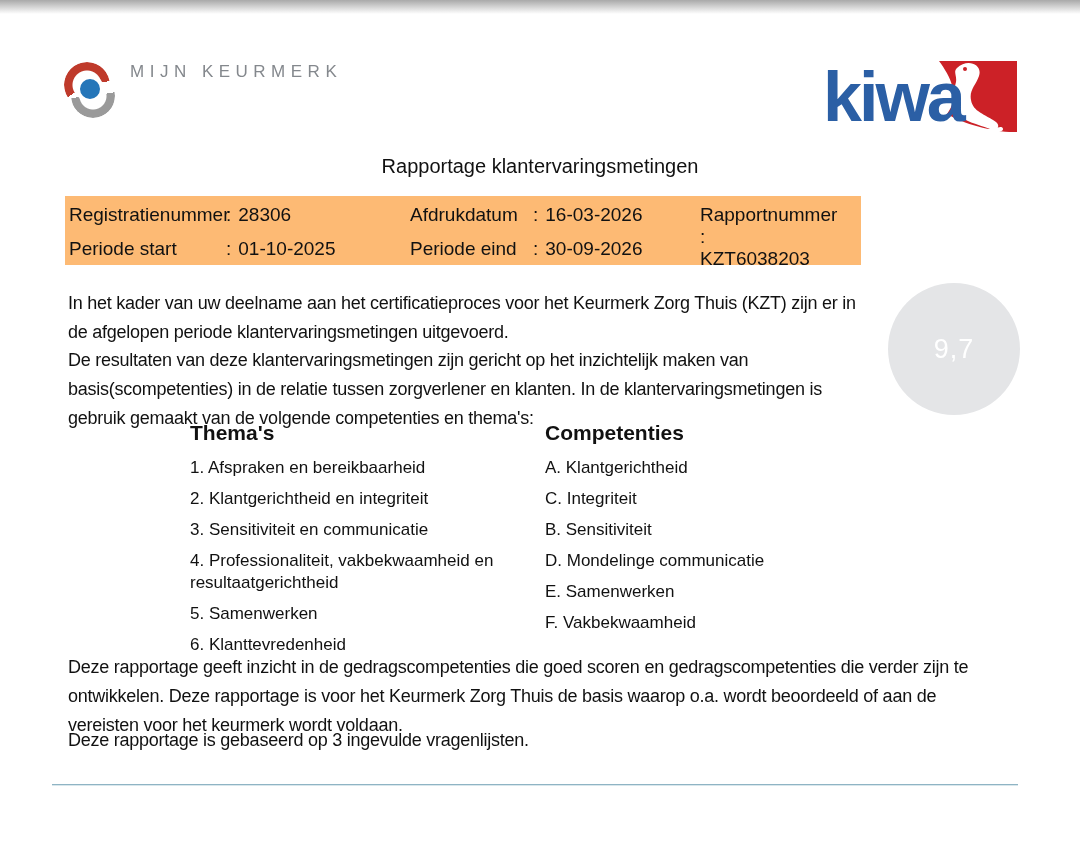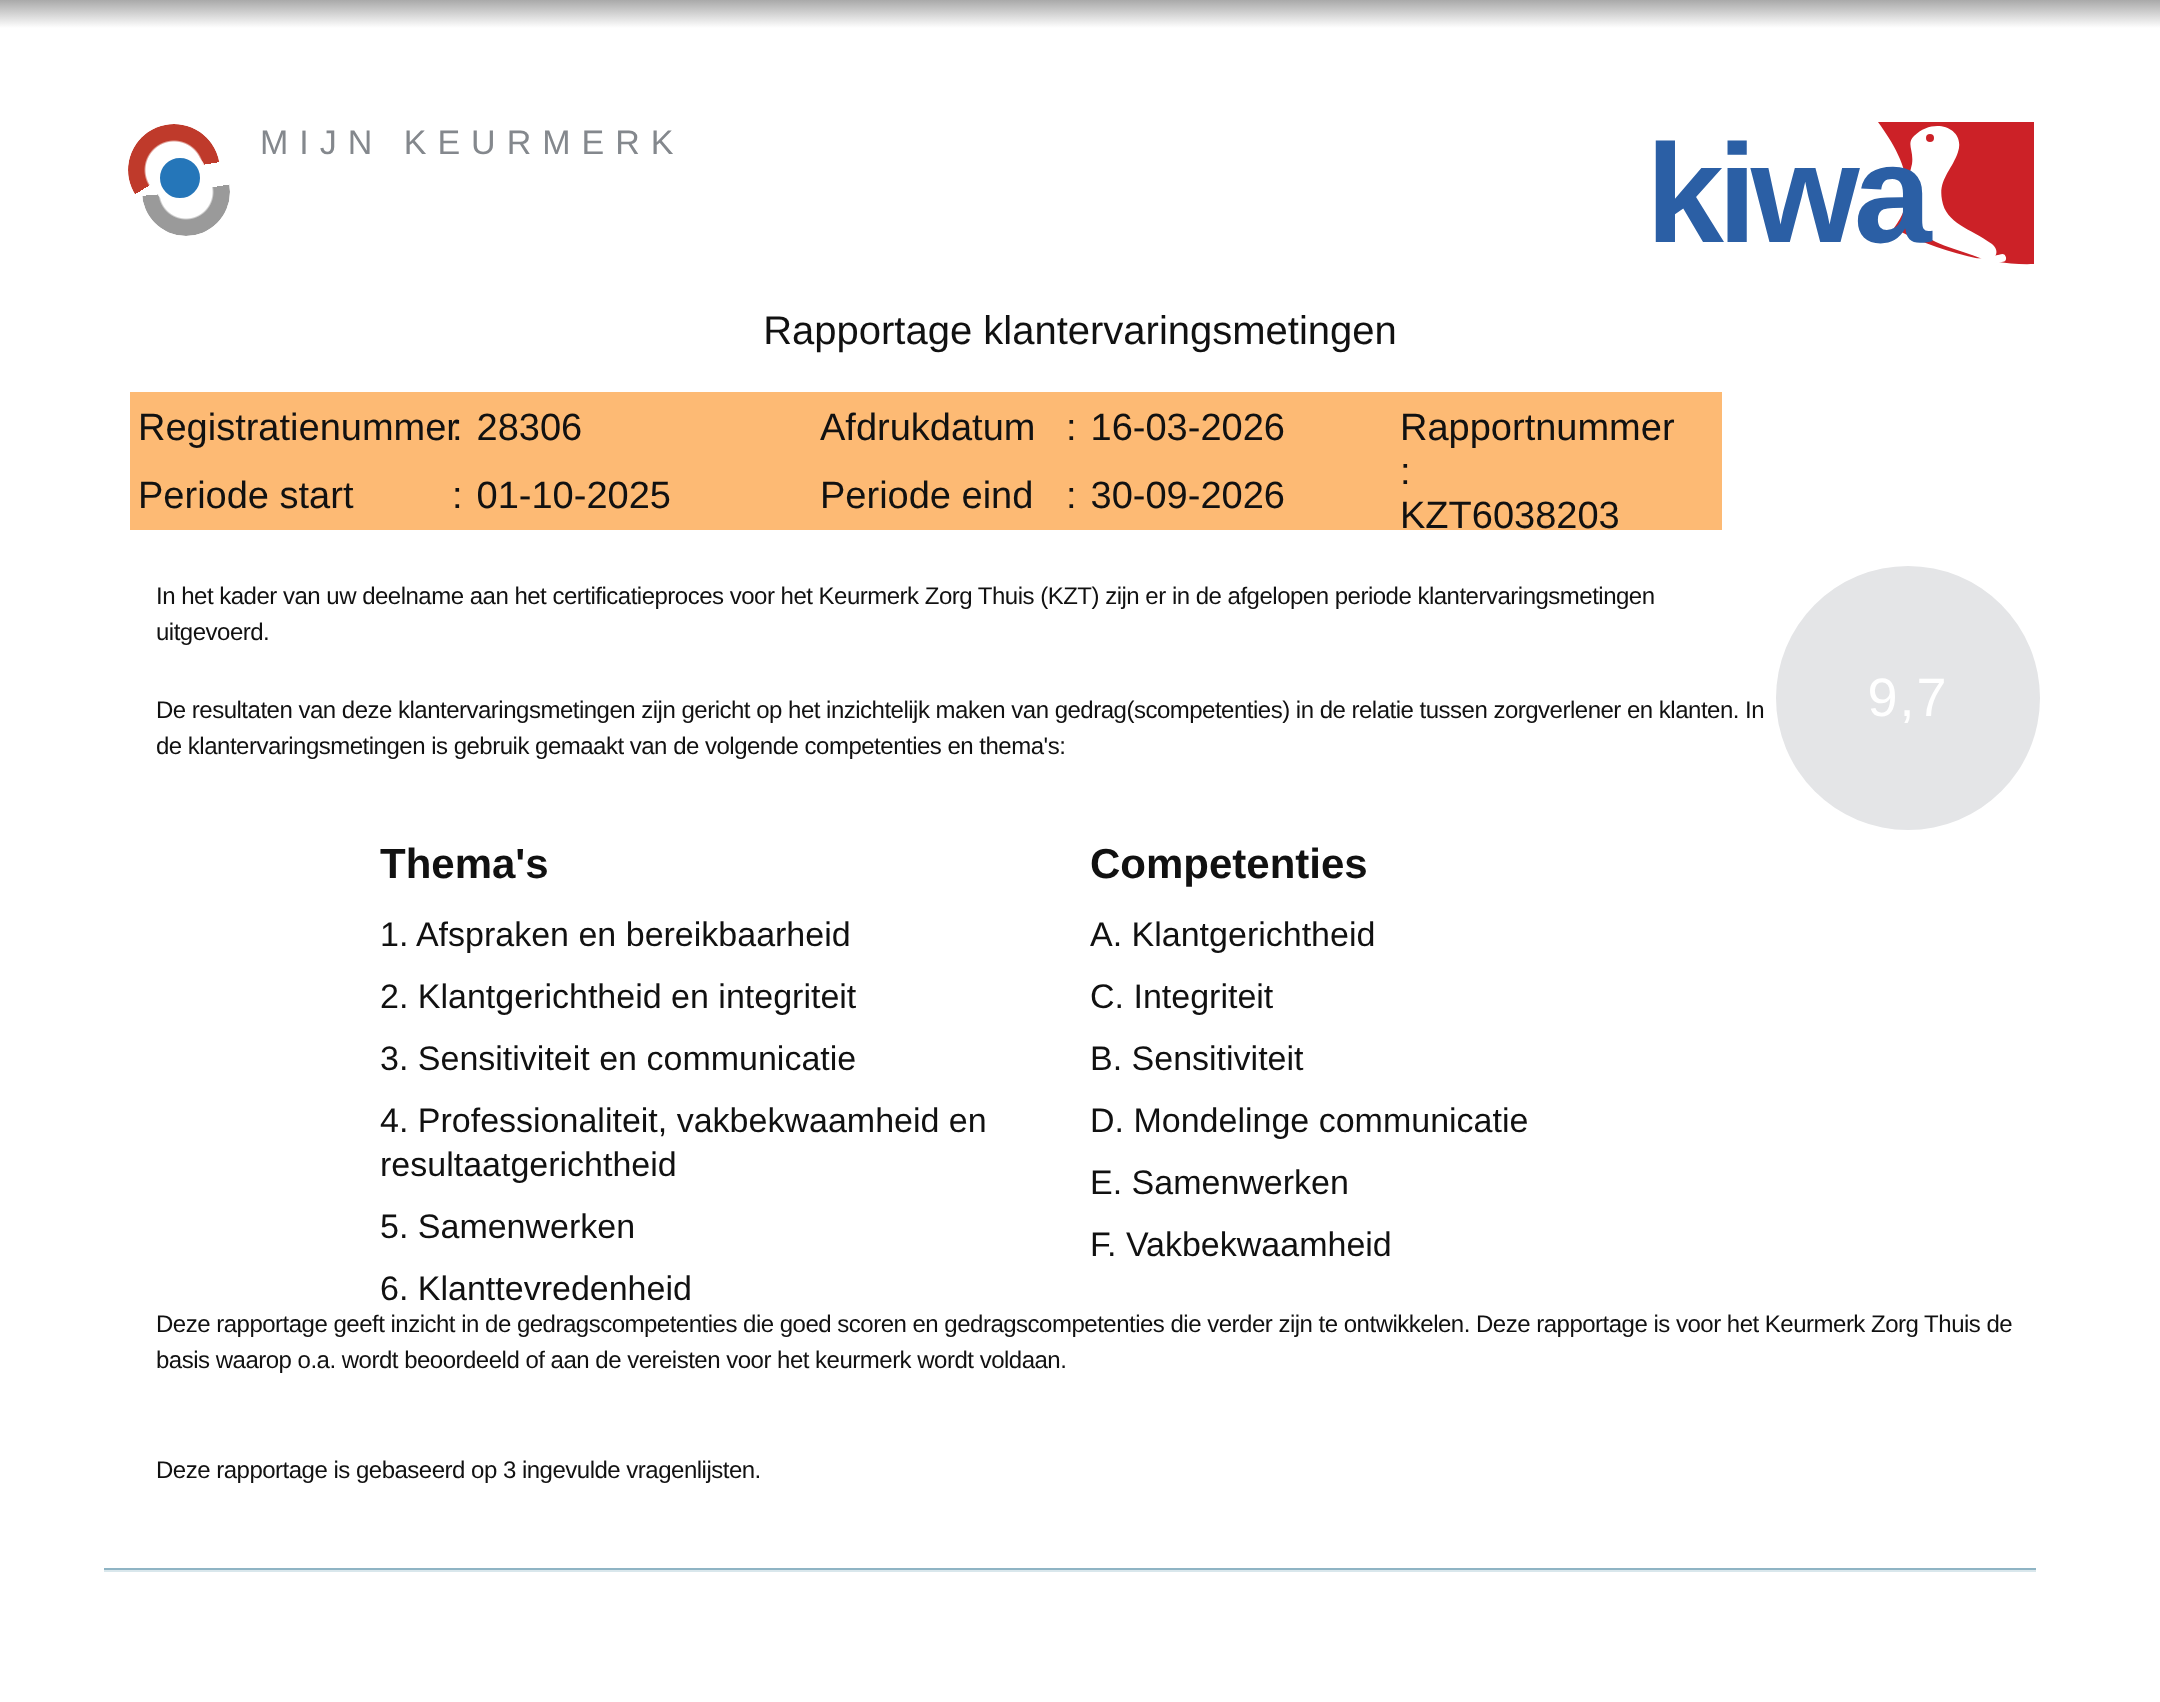--- a/index.html
+++ b/index.html
@@ -62,22 +62,22 @@
   }
   .meta-cell { position:absolute; display:flex; white-space:nowrap; }
   .meta-cell .lbl { display:inline-block; }
   .meta-cell .sep { margin-right:7px; }
   .r1 { top:8px; } .r2 { top:42px; }
   .c1 { left:4px; } .c2 { left:345px; } .c3 { left:635px;flex-direction:column; }
   .c1 .lbl { width:157px; } .c2 .lbl { width:123px; } .c3 .lbl { width:163px; }
 
   
   .para {
-    position:absolute; left:68px; font-size:12px; line-height:18px;
-    letter-spacing:-0.25px; color:#111;margin-left:10px;
+    position:absolute; left:68px; font-size:18px; line-height:29px;
+    letter-spacing:-0.25px; color:#111;
   }
   .p1 { top:289px; width:805px; }
   .p2 { top:346px; width:815px; }
   .p3 { top:653px; width:935px; }
   .p4 { top:726px; width:900px; }
 
   
   .score-circle {
     position:absolute; top:283px; left:888px; width:132px; height:132px;
     background:#e4e5e7; border-radius:50%;
@@ -148,21 +148,21 @@
       <span class="val">01-10-2025</span>
     </div>
     <div class="meta-cell r2 c2">
       <span class="lbl">Periode eind</span>
       <span class="sep">:</span>
       <span class="val">30-09-2026</span>
     </div>
   </div>
 
   <p class="para p1">In het kader van uw deelname aan het certificatieproces voor het Keurmerk Zorg Thuis (KZT) zijn er in de afgelopen periode klantervaringsmetingen uitgevoerd.</p>
-  <p class="para p2">De resultaten van deze klantervaringsmetingen zijn gericht op het inzichtelijk maken van gedrag(scompetenties) in de relatie tussen zorgverlener en klanten. In de klantervaringsmetingen is gebruik gemaakt van de volgende competenties en thema's:</p>
+  <p class="para p2">De resultaten van deze klantervaringsmetingen zijn gericht op het inzichtelijk maken van basis(scompetenties) in de relatie tussen zorgverlener en klanten. In de klantervaringsmetingen is gebruik gemaakt van de volgende competenties en thema's:</p>
 
   <div class="score-circle">
     <span class="score-value">9,7</span>
   </div>
 
   <div class="list-col themas-col">
     <div class="list-heading">Thema's</div>
     <div class="list-item">1. Afspraken en bereikbaarheid</div>
     <div class="list-item">2. Klantgerichtheid en integriteit</div>
     <div class="list-item">3. Sensitiviteit en communicatie</div>

